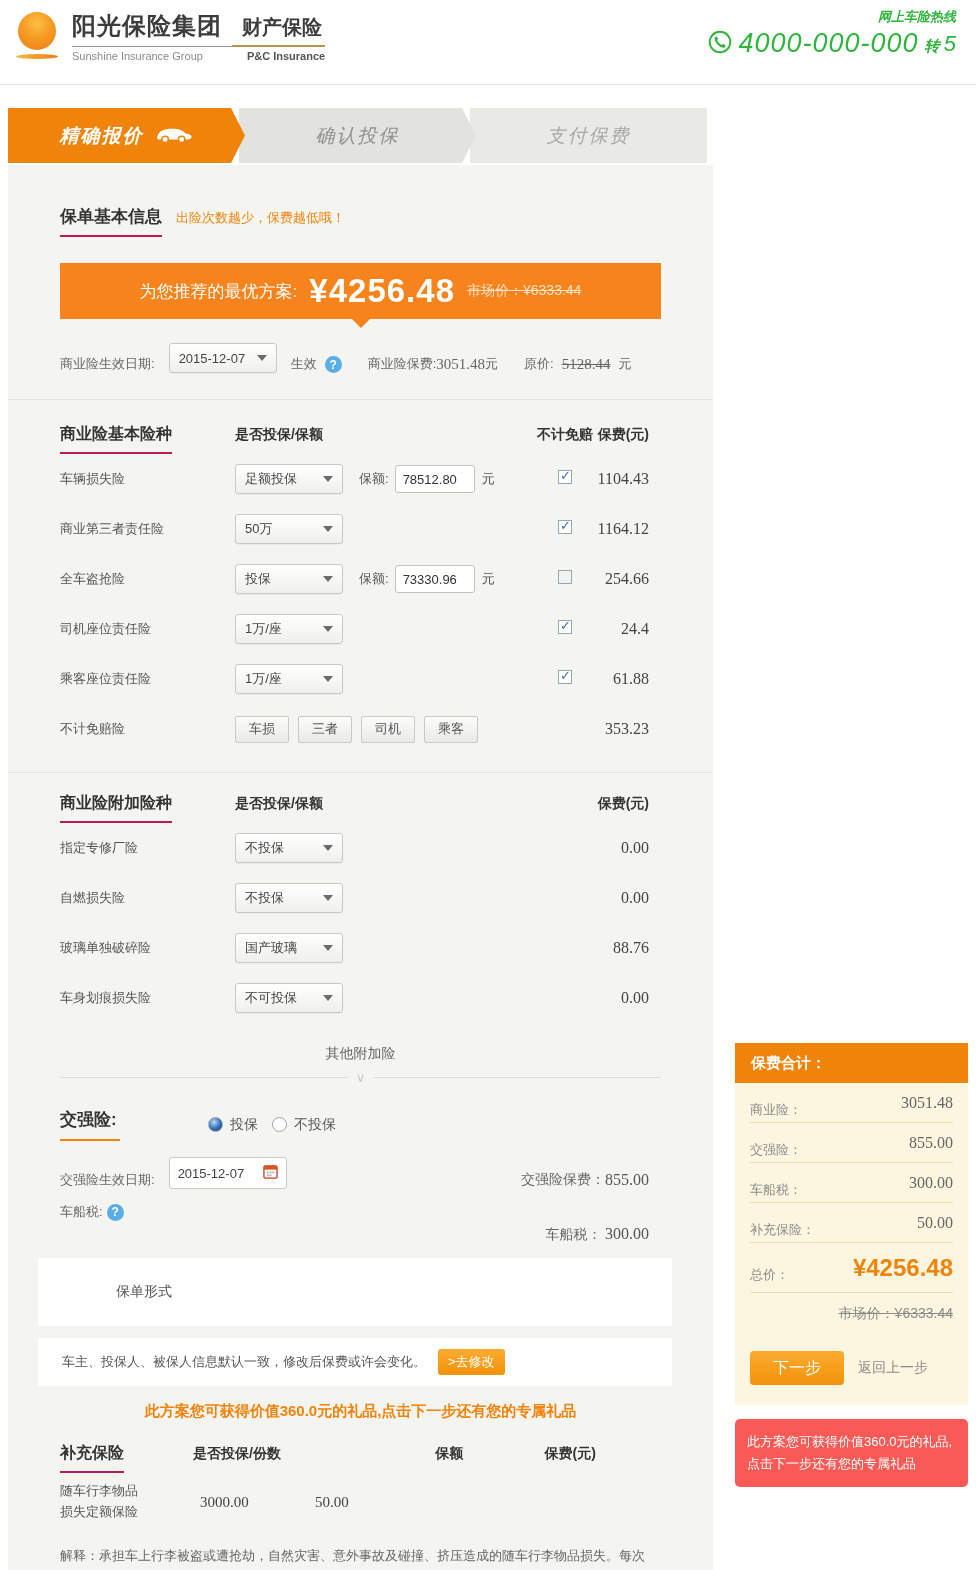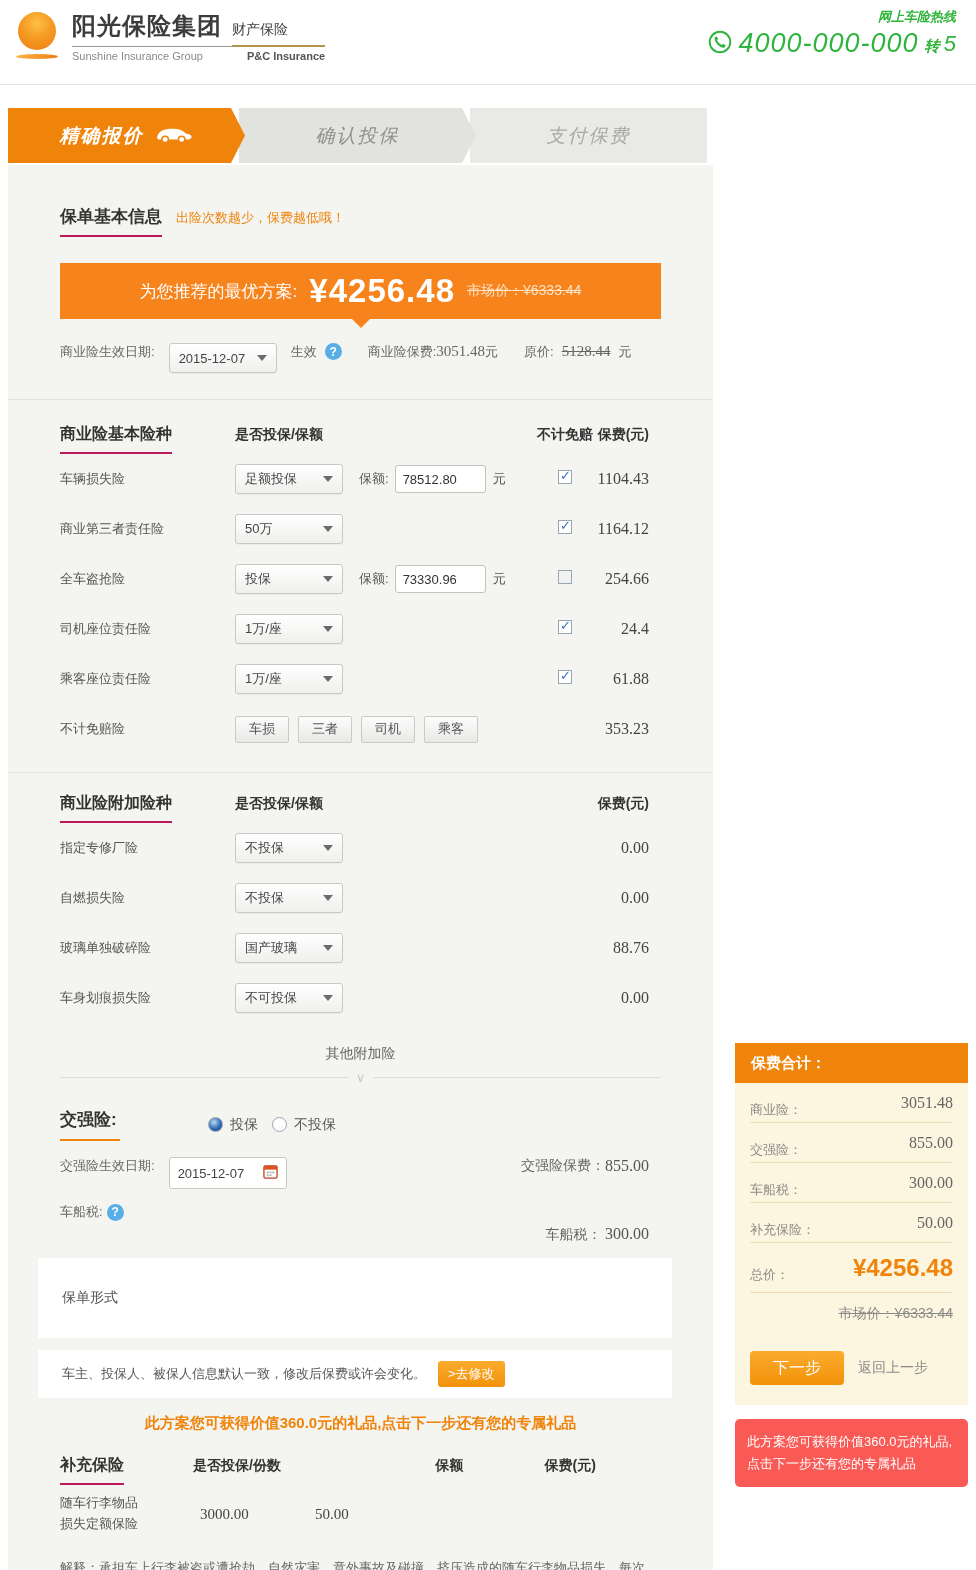--- a/index.html
+++ b/index.html
@@ -9,23 +9,23 @@
 
   
   .hdr { position:absolute; top:0; left:0; width:976px; height:85px; border-bottom:1px solid #e4e4e2; background:#fff; }
   .logo-wrap { position:absolute; left:16px; top:10px; display:flex; align-items:flex-start; }
   .sun { width:42px; height:50px; position:relative; margin-right:14px; }
   .sun .ball { position:absolute; left:2px; top:2px; width:38px; height:38px; border-radius:50%;
     background:radial-gradient(circle at 50% 30%, #fcc044 0%, #f59b23 45%, #ef7d15 100%); }
   .sun .base { position:absolute; left:0; top:44px; width:42px; height:5px; border-radius:50%;
     background:linear-gradient(90deg,#f9b648,#ef7d15); }
   .logo-text { display:flex; flex-direction:column; }
-  .logo-line1 { display:flex; align-items:baseline; gap:10px; }
+  .logo-line1 { display:flex; align-items:baseline; gap:20px; }
   .logo-cn { font-size:24px; font-weight:bold; color:#3c3c3c; letter-spacing:1px; }
-  .logo-sub-cn { font-size:14px; font-weight:normal; color:#3c3c3c; }
+  .logo-sub-cn { font-size:20px; font-weight:bold; color:#3c3c3c; }
   .logo-rule { display:flex; height:2px; margin:3px 0 3px 0; }
   .logo-rule .r1 { width:160px; background:#9a9a98; height:1px; margin-top:1px;}
   .logo-rule .r2 { flex:1; background:#b3914f; height:2px; }
   .logo-line2 { display:flex; gap:16px; }
   .logo-en { font-size:11px; color:#8a8a88; }
   .logo-sub-en { font-size:11px; font-weight:bold; color:#555;margin-left:28px; }
   .hotline { position:absolute; right:20px; top:8px; text-align:right; color:#2fb43c; }
   .hotline-label { font-size:13px; font-style:italic; font-weight:bold; }
   .hotline-row { display:flex; align-items:center; justify-content:flex-end; gap:6px; margin-top:2px; }
   .phone-num { font-size:27px; font-style:italic; letter-spacing:1px; }
@@ -50,21 +50,21 @@
   .ttl-tip { font-size:13px; color:#f0830a; }
 
   .banner { margin:26px 52px 0 52px; height:56px; background:#f6831c; position:relative;
     display:flex; align-items:center; justify-content:center; gap:12px; color:#fff; }
   .banner::after { content:""; position:absolute; left:50%; bottom:-9px; margin-left:-9px;
     border-left:9px solid transparent; border-right:9px solid transparent; border-top:9px solid #f6831c; }
   .banner-prefix { font-size:17px; }
   .banner-price { font-size:33px; font-weight:bold; letter-spacing:1px; }
   .banner-market { font-size:14px; color:#fde4c8; text-decoration:line-through; }
 
-  .date-row { margin:24px 64px 0 52px; display:flex; align-items:flex-start; font-size:13px; color:#666; }
+  .date-row { margin:24px 64px 0 52px; display:flex; align-items:flex-end; font-size:13px; color:#666; }
   .gap8{ width:8px;} .gap14{width:14px;} .gap26{width:26px;}
   .dd { height:30px; background:linear-gradient(#ffffff,#efefed); border:1px solid #c8c8c6; border-radius:3px;
     display:inline-flex; align-items:center; justify-content:space-between; padding:0 9px; font-size:13px; color:#444;
     box-shadow:0 1px 1px rgba(0,0,0,.04); cursor:pointer; }
   .dd .arr { width:0; height:0; border-left:5px solid transparent; border-right:5px solid transparent;
     border-top:6px solid #6b6b6b; margin-left:8px; }
   .dd.w105 { width:108px; } .dd.w210{ width:212px; } .dd.w95{ width:96px; }
   .qicon { width:17px; height:17px; border-radius:50%; background:#59aee8; color:#fff; font-size:12px; font-weight:bold;
     display:inline-flex; align-items:center; justify-content:center; cursor:pointer; }
   .strike { text-decoration:line-through; }
@@ -74,21 +74,21 @@
 
   .tbl-head { margin:24px 64px 0 52px; display:flex; align-items:baseline; }
   .col-name { width:175px; }
   .col-ctrl { width:300px; display:flex; align-items:center; }
   .col-check { width:60px; text-align:center; white-space:nowrap; }
   .col-fee { flex:1; text-align:right; }
   .th { font-size:14px; font-weight:bold; color:#333; }
   .row { padding:0 64px 0 52px; height:50px; display:flex; align-items:center; }
   .r-name { font-size:13px; color:#555; }
   .amount-label { font-size:13px; color:#555; margin:0 6px 0 16px; }
-  .input { width:91px; height:28px; border:1px solid #c2c2c0; border-radius:3px; background:#fff;
+  .input { width:80px; height:28px; border:1px solid #c2c2c0; border-radius:3px; background:#fff;
     font-size:13px; color:#333; padding:0 7px; font-family:inherit; }
   .unit { font-size:13px; color:#555; margin-left:7px; }
   .fee { font-size:16px; color:#444; }
   .checkbox { width:14px; height:14px; border:1px solid #98a5b3; background:#f2f2f2; display:inline-block; position:relative; cursor:pointer; }
   .checkbox.checked { background:#fff; }
   .checkbox.checked::after { content:"\2713"; position:absolute; left:1px; top:-3px; color:#3a6cc6; font-size:13px; font-weight:bold; }
   .wbtn { height:27px; padding:0 13px; background:linear-gradient(#fcfcfc,#e9e9e7); border:1px solid #c9c9c7;
     border-radius:2px; font-size:13px; color:#555; margin-right:9px; cursor:pointer; }
   .more-line { text-align:center; font-size:14px; color:#666; margin-top:22px; }
   .hr-chev { position:relative; border-top:1px solid #dddddb; margin:14px 52px 0 52px; }
@@ -97,21 +97,21 @@
 
   .radio { width:15px; height:15px; border-radius:50%; border:1px solid #9aa5ad; background:#fdfdfd; display:inline-block; cursor:pointer; }
   .radio.on { background:radial-gradient(circle at 38% 32%, #bcd9f2 0%, #2f6db5 55%, #173f78 100%); }
   .radio-lab { font-size:14px; color:#555; margin:0 14px 0 7px; }
   .jq-row { margin:30px 64px 0 52px; display:flex; align-items:center; }
   .jq-title { font-size:17px; font-weight:bold; color:#333; border-bottom:2px solid #f0830a; padding-bottom:8px; width:60px; }
   .datebox { width:118px; height:32px; background:#fff; border:1px solid #c8c8c6; border-radius:3px;
     display:inline-flex; align-items:center; justify-content:space-between; padding:0 8px; font-size:13px; color:#444; cursor:pointer; }
   .rlabel { font-size:14px; color:#666; }
   .rval { font-size:16px; color:#555; }
-  .whitebox { margin:14px 41px 0 30px; background:#fff; height:80px; display:flex; align-items:center; padding:0 24px; }
+  .whitebox { margin:14px 41px 0 30px; background:#fff; height:68px; display:flex; align-items:center; padding:0 24px;text-align:right; }
   .whitebar { margin:12px 41px 0 30px; background:#fff; height:48px; display:flex; align-items:center; padding:0 24px; font-size:13px; color:#555; }
   .modify-btn { margin-left:12px; background:linear-gradient(#fbab2e,#f2920a); color:#fff; font-size:13px;
     border:none; border-radius:3px; height:26px; padding:0 10px; cursor:pointer; }
   .gift-line { margin-top:16px; text-align:center; font-size:15px; font-weight:bold; color:#f0830a; }
 
   .note { margin:12px 64px 0 52px; font-size:13px; color:#666; line-height:1.95; }
   .sup-name { font-size:13px; color:#555; line-height:1.6; }
   .col-amt { width:115px; text-align:left; }
   .col-fee2 { width:110px; text-align:left; }
 

